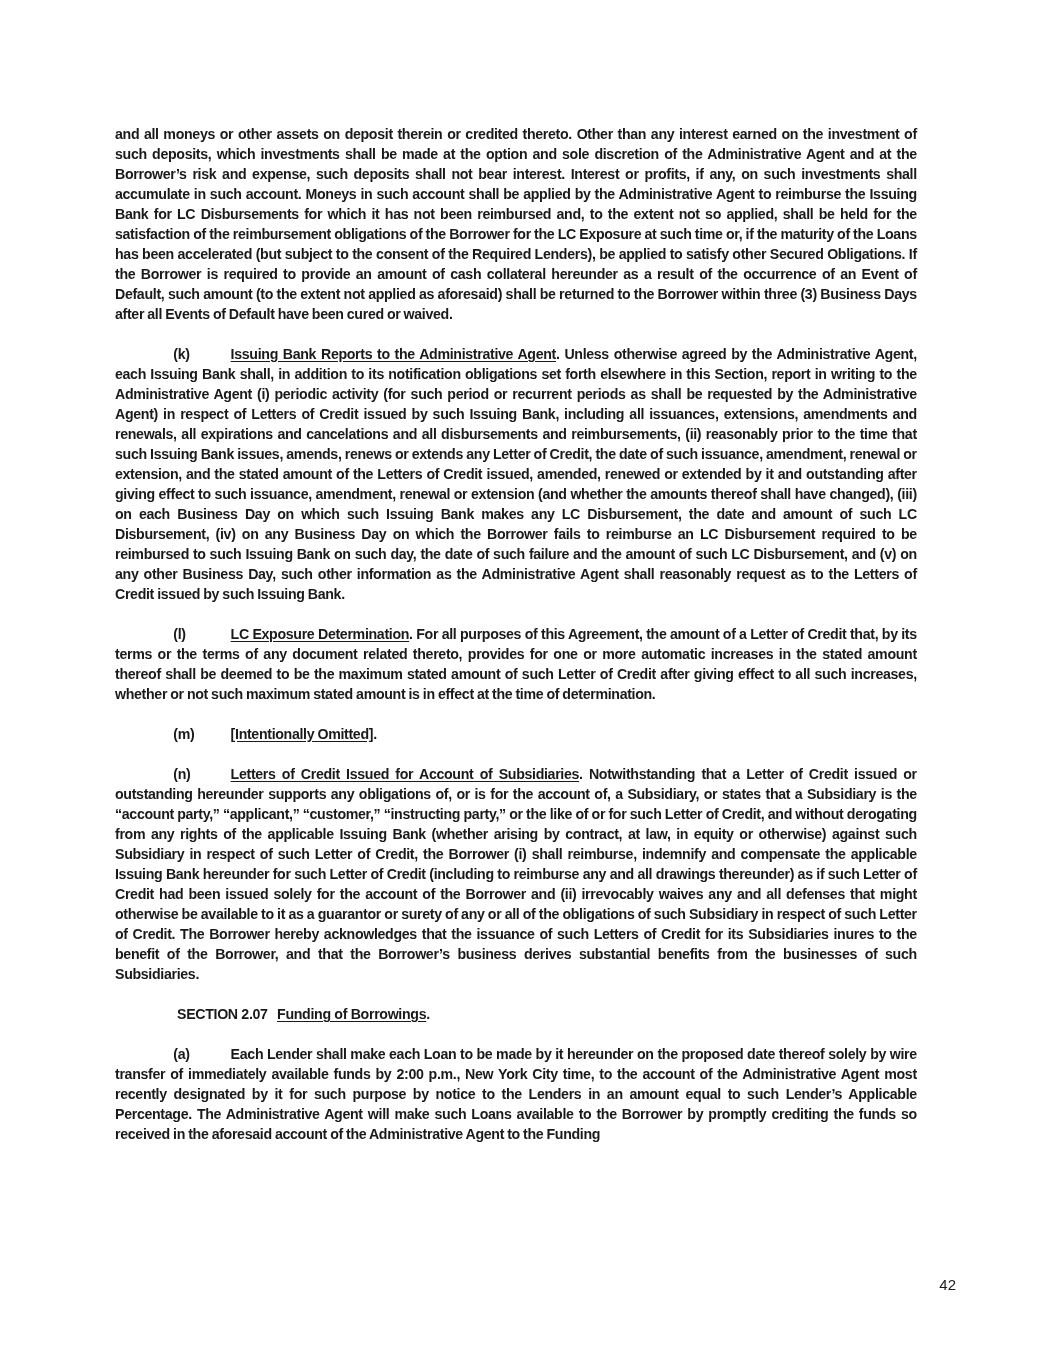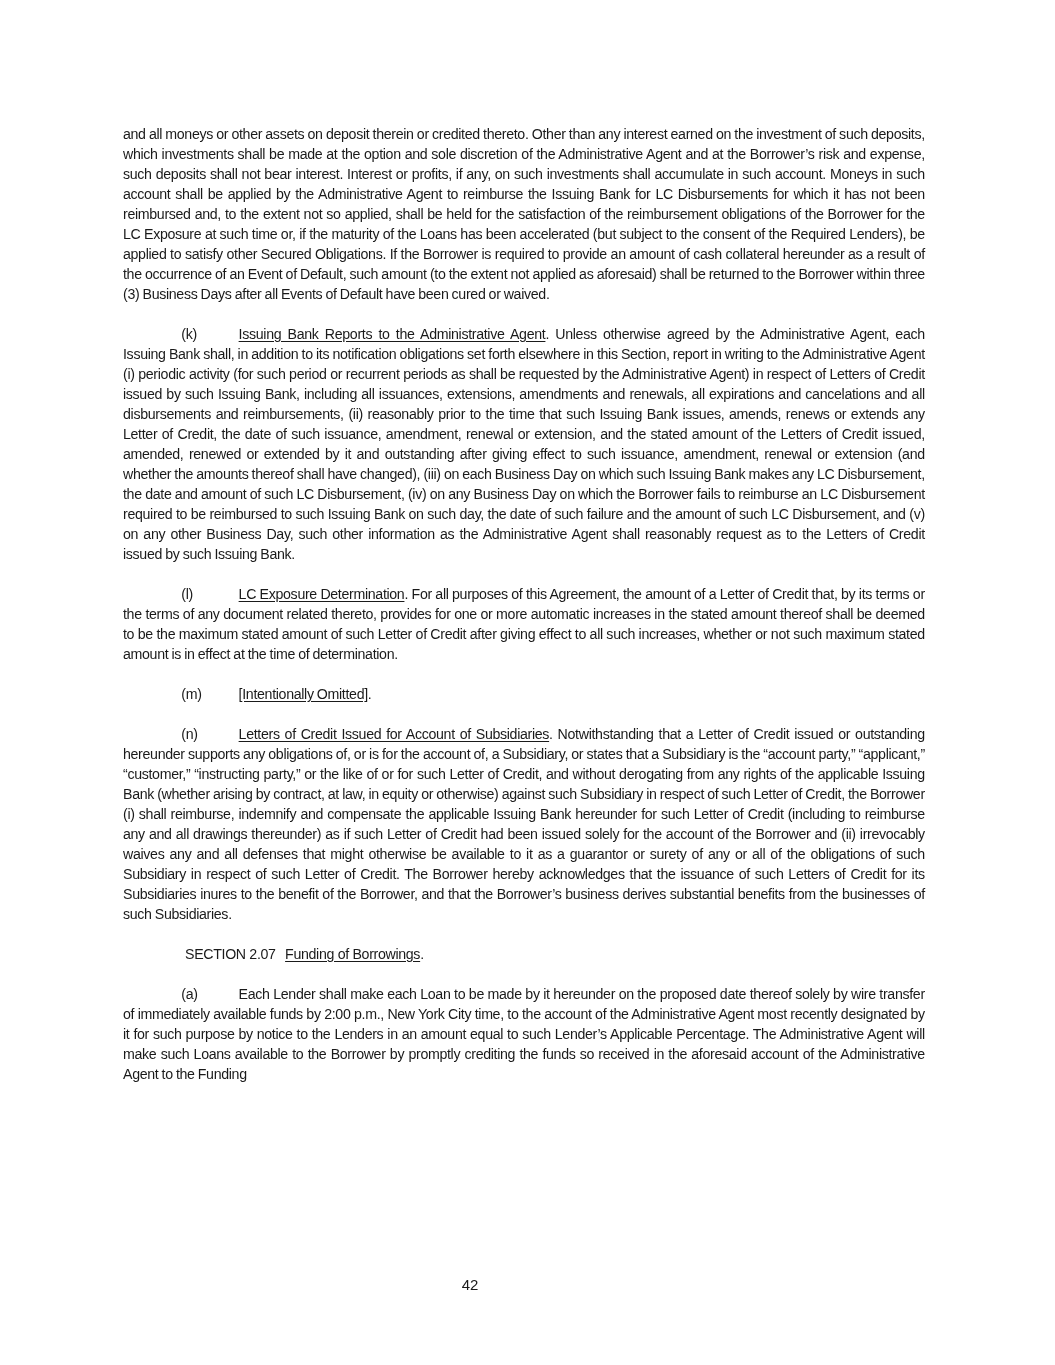--- a/index.html
+++ b/index.html
@@ -10,23 +10,24 @@
     body {
       width: 1055px;
       height: 1365px;
       position: relative;
       overflow: hidden;
       font-family: "Liberation Sans", sans-serif;
       color: #1a1a1a;
     }
     .page {
       position: absolute;
-      left: 123px;
+      left: 115px;
       top: 124px;
       width: 802px;
+      font-weight: bold;
     }
     .para {
       font-size: 15.1px;
       line-height: 20px;
       text-align: justify;
       letter-spacing: -0.35px;
       word-spacing: -0.5px;
       margin: 0 0 20px 0;
       transform: scaleX(0.94);
       transform-origin: left top;
@@ -49,23 +50,23 @@
       transform: scaleX(0.94);
       transform-origin: left top;
     }
     .heading .num {
       display: inline-block;
       margin-right: 10px;
     }
     .page-number {
       position: absolute;
       top: 1276px;
-      left: 0;
+      left: 16px;
       width: 940px;
-      text-align: center;
+      text-align: right;
       font-size: 15px;
       font-family: "Liberation Sans", sans-serif;
     }
   </style>
 </head>
 <body>
 
 <div class="page">
 
   <p class="para">and all moneys or other assets on deposit therein or credited thereto.  Other than any interest earned on the investment of such deposits, which investments shall be made at the option and sole discretion of the Administrative Agent and at the Borrower’s risk and expense, such deposits shall not bear interest.  Interest or profits, if any, on such investments shall accumulate in such account.  Moneys in such account shall be applied by the Administrative Agent to reimburse the Issuing Bank for LC Disbursements for which it has not been reimbursed and, to the extent not so applied, shall be held for the satisfaction of the reimbursement obligations of the Borrower for the LC Exposure at such time or, if the maturity of the Loans has been accelerated (but subject to the consent of the Required Lenders), be applied to satisfy other Secured Obligations.  If the Borrower is required to provide an amount of cash collateral hereunder as a result of the occurrence of an Event of Default, such amount (to the extent not applied as aforesaid) shall be returned to the Borrower within three (3) Business Days after all Events of Default have been cured or waived.</p>

